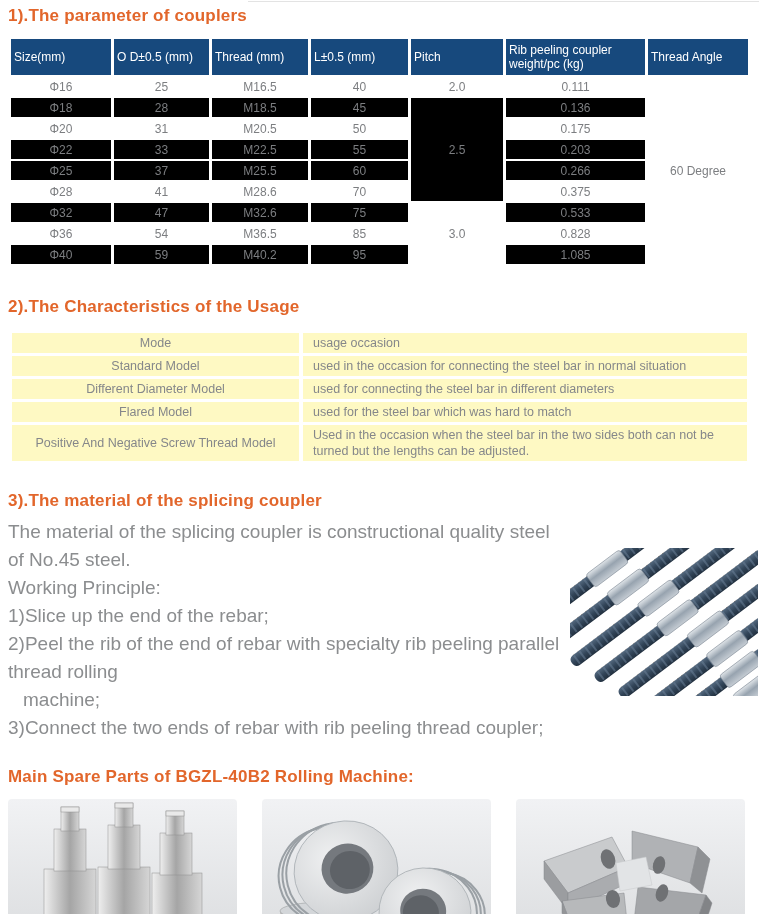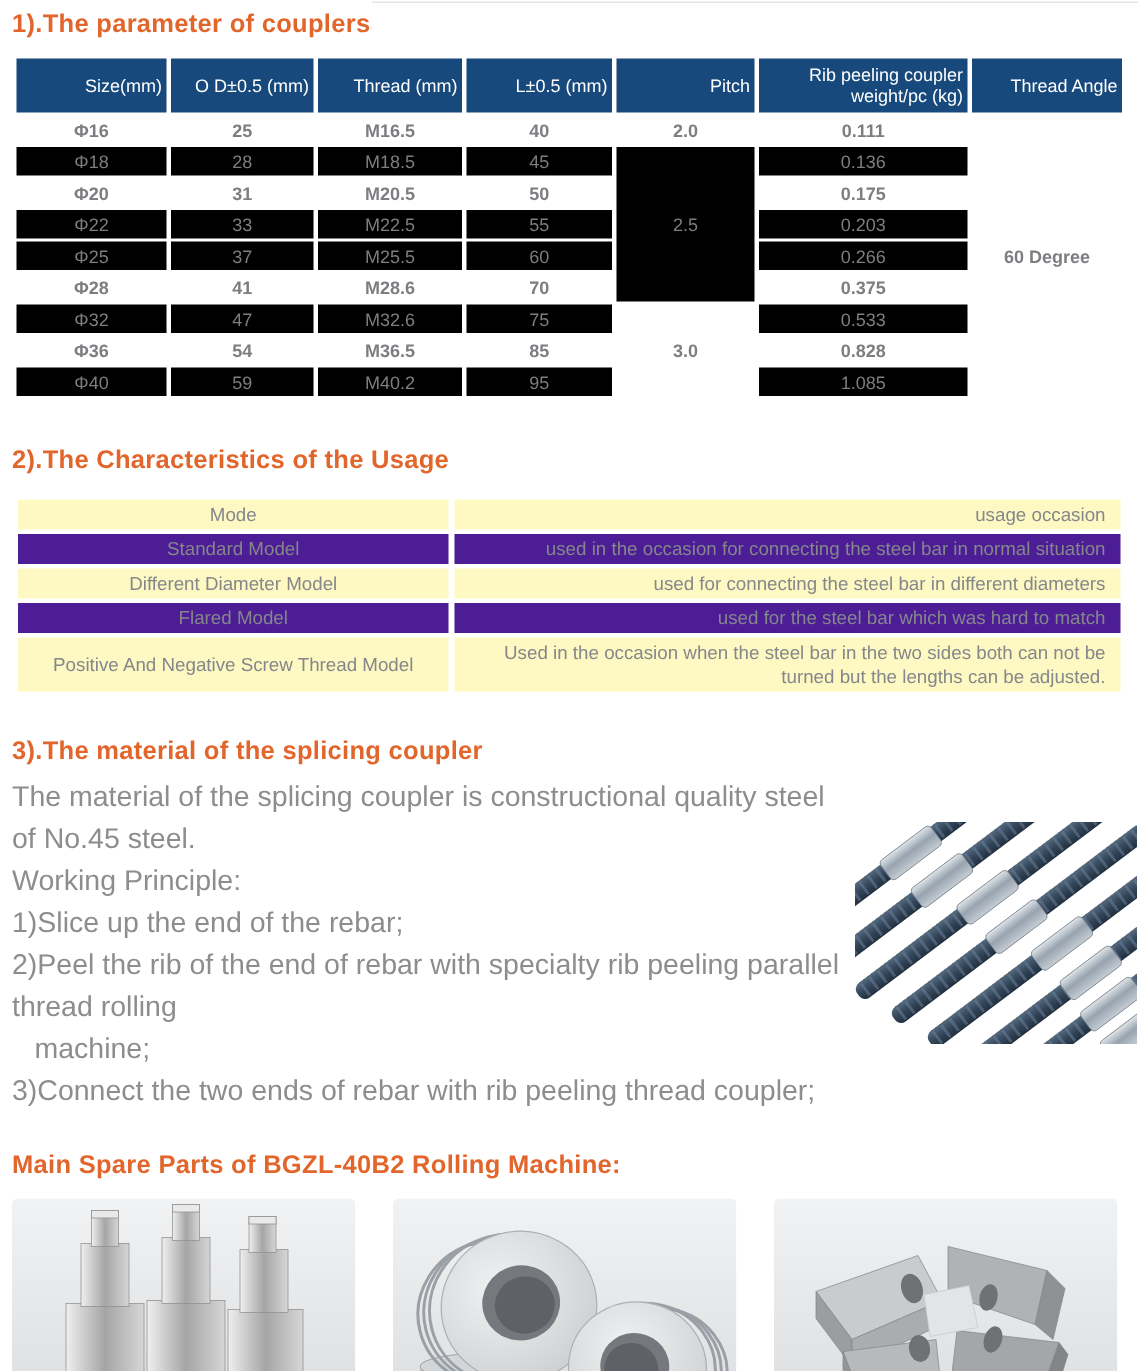--- a/index.html
+++ b/index.html
@@ -26,53 +26,53 @@
     border-spacing:3px 2px;
   }
   table.params th{
     background:#17497d;
     color:#ffffff;
     font-weight:normal;
     font-size:12px;
     line-height:14px;
     height:32px;
     padding:2px 3px;
-    text-align:right;
+    text-align:left;
     vertical-align:middle;
   }
   table.params td{
     font-size:12px;
     color:#7c7e81;
     text-align:center;
     vertical-align:middle;
     height:17px;
     padding:1px 2px;
   }
   td.g{background:#000000;}
-  td.w{background:#ffffff;font-weight:bold;}
+  td.w{background:#ffffff;}
 
   .t2-wrap{margin:13px 8px 0 8px;}
   table.usage{
     width:743px;
     table-layout:fixed;
     border-collapse:separate;
     border-spacing:4px 3px;
   }
   table.usage td{
     font-size:12.5px;
     color:#85878a;
     vertical-align:middle;
     line-height:16px;
     padding:2px 0;
     height:15px;
   }
   table.usage td.model{text-align:center;}
-  table.usage td.usage-txt{text-align:right;padding-left:10px;padding-right:10px;}
+  table.usage td.usage-txt{text-align:left;padding-left:10px;padding-right:10px;}
   tr.gr td{background:#fef9c3;}
-  tr.wr td{background:#4c1d95;}
+  tr.wr td{background:#fef9c3;}
 
   .sec2-title{margin-top:31px;}
   .sec3-title{margin-top:27px;}
   .sec4-title{margin-top:25px;}
 
   .material{
     margin:7px 0 0 8px;
     width:560px;
     color:#8b8d8f;
     font-size:19px;

